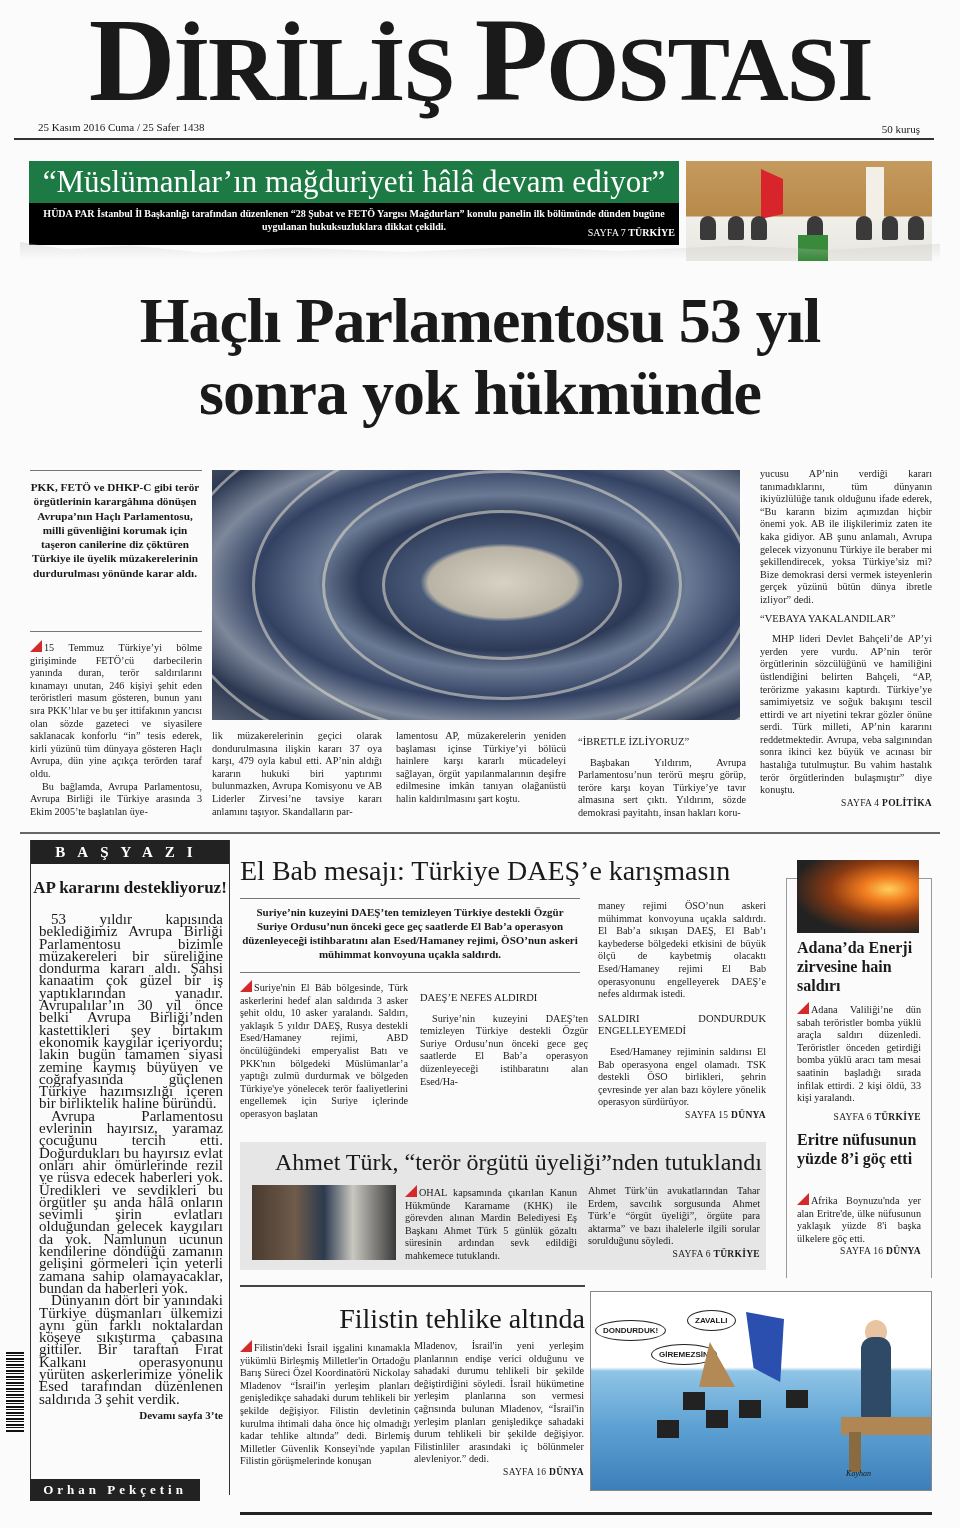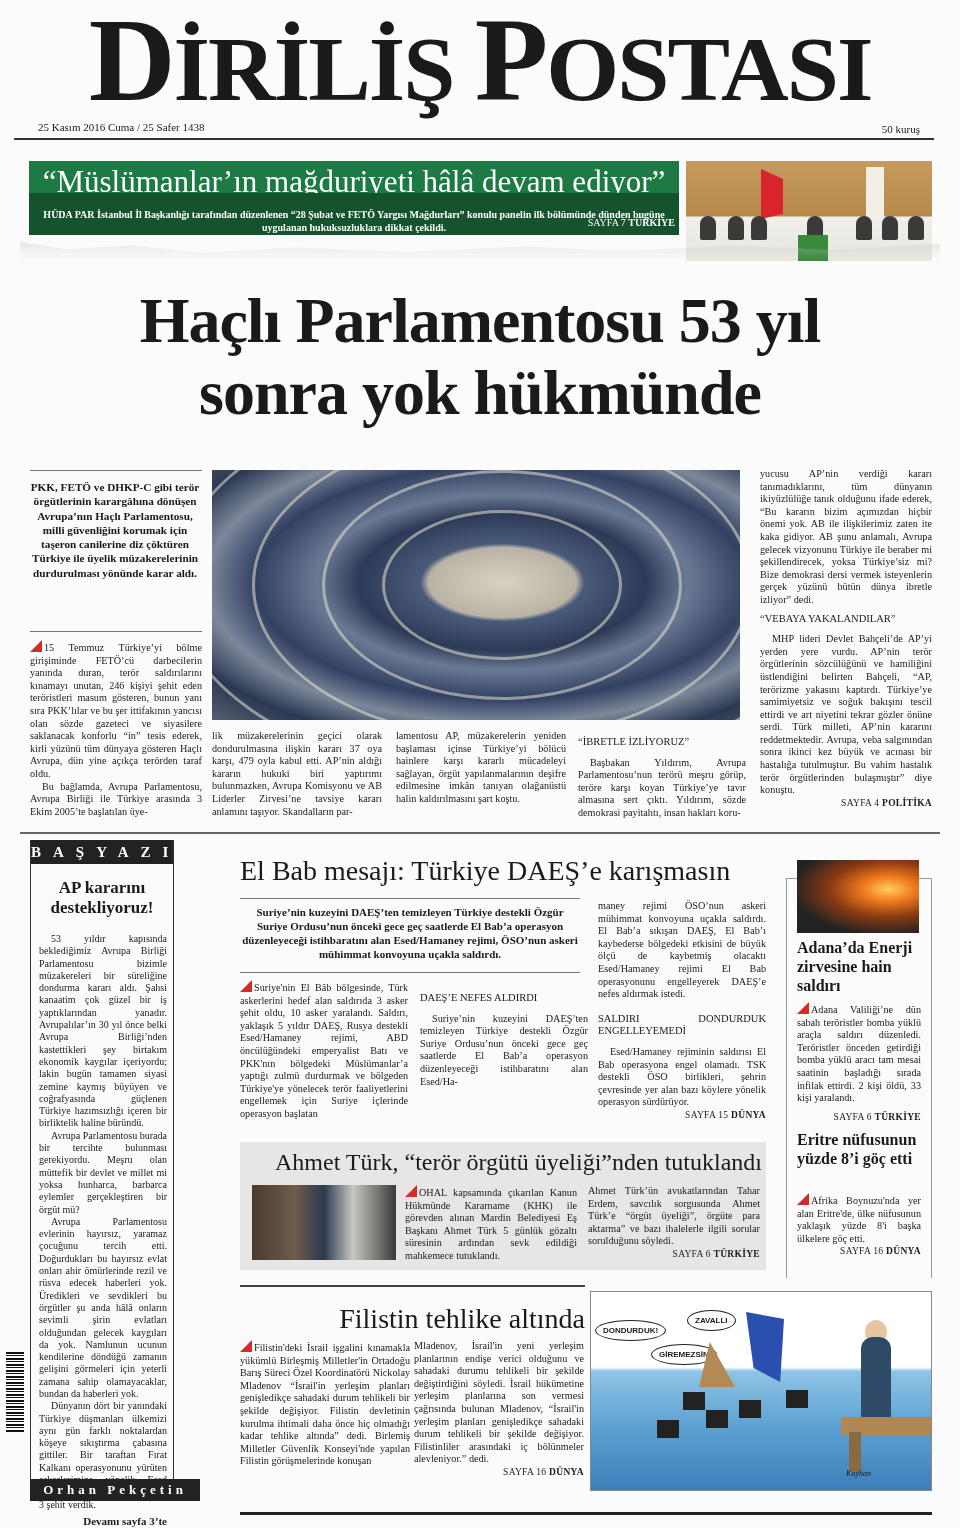--- a/index.html
+++ b/index.html
@@ -4,22 +4,22 @@
 <style>
   * { box-sizing: border-box; margin: 0; padding: 0; }
   body { width: 960px; height: 1528px; background: #fbfbfb; font-family: "Liberation Serif", serif; color: #1a1a1a; position: relative; overflow: hidden; }
   .abs { position: absolute; }
   .masthead { left: 30px; top: 6px; width: 900px; height: 110px; font-family: "Liberation Serif", serif; font-weight: bold; font-size: 118px; line-height: 110px; letter-spacing: -2px; text-align: center; transform: scaleX(1.02); }
   .masthead .small { font-size: 92px; }
   .dateline { left: 38px; top: 121px; font-size: 11px; }
   .price { right: 40px; top: 123px; font-size: 11px; }
   .rule-top { left: 14px; top: 138px; width: 920px; height: 2px; background: #333; }
   .banner { left: 29px; top: 161px; width: 650px; height: 81px; }
-  .banner-green { height: 32px; background: #1e7a44; color: #fff; font-size: 31px; text-align: center; line-height: 42px; }
-  .banner-brown { height: 42px; background: #14532d; color: #fff; font-size: 10px; font-weight: bold; text-align: center; padding-top: 15px; line-height: 13px; position: relative; }
+  .banner-green { height: 42px; background: #1e7a44; color: #fff; font-size: 31px; text-align: center; line-height: 42px; }
+  .banner-brown { height: 42px; background: #000000; color: #fff; font-size: 10px; font-weight: bold; text-align: center; padding-top: 4px; line-height: 13px; position: relative; }
   .banner-brown .sayfa { position: absolute; right: 4px; bottom: 6px; font-weight: normal; }
   .banner-brown .sayfa b { font-weight: bold; }
   .banner-photo { left: 686px; top: 161px; width: 246px; height: 100px; background: linear-gradient(180deg,#c59a5e 0%,#b88a4a 55%,#f0efea 56%,#e8e6e0 100%); overflow: hidden; }
   .banner-photo .flag-tr { position: absolute; left: 75px; top: 8px; width: 22px; height: 50px; background: #d8242b; clip-path: polygon(0 0,100% 20%,100% 90%,0 100%); }
   .banner-photo .flag-w { position: absolute; left: 180px; top: 6px; width: 18px; height: 52px; background: #f3efe6; }
   .banner-photo .logo { position: absolute; left: 112px; top: 74px; width: 30px; height: 26px; background: #3a8a3c; }
   .banner-photo .ppl { position: absolute; top: 55px; width: 16px; height: 24px; border-radius: 8px 8px 2px 2px; background: #3a3a3a; }
   .torn { left: 20px; top: 242px; width: 920px; height: 18px; background: linear-gradient(180deg, rgba(200,200,200,0.4), rgba(255,255,255,0)); clip-path: polygon(0 0,5% 40%,12% 20%,20% 60%,30% 30%,42% 55%,55% 25%,65% 50%,78% 20%,88% 45%,100% 10%,100% 100%,0 100%); }
   .headline { left: 0; top: 285px; width: 960px; text-align: center; font-weight: bold; font-size: 64px; line-height: 72px; letter-spacing: -1px; }
   .rule { height: 2px; background: #555; }
@@ -30,24 +30,24 @@
   .col-a { left: 30px; top: 640px; width: 172px; }
   .parliament { left: 212px; top: 470px; width: 528px; height: 250px; background: radial-gradient(ellipse at 55% 45%, #d8d2c4 0%, #b9b3a6 18%, #4a5b7a 20%, #2d3a57 35%, #6b7a94 45%, #324062 60%, #7d889b 72%, #2c3852 85%, #575f70 100%); overflow: hidden; }
   .parliament .ring { position: absolute; border: 3px solid rgba(230,225,210,0.55); border-radius: 50%; }
   .col-b { left: 212px; top: 730px; width: 170px; }
   .col-c { left: 396px; top: 730px; width: 170px; }
   .col-d { left: 578px; top: 730px; width: 168px; }
   .col-e { left: 760px; top: 468px; width: 172px; }
   .subhead { font-weight: normal; font-size: 10.5px; margin: 6px 0 8px 0; }
   .sayfa-ref { text-align: right; font-size: 9.5px; letter-spacing: 0.3px; }
   .sayfa-ref b { font-weight: bold; }
-  .editorial { left: 30px; top: 840px; width: 144px; height: 655px; border: 1px solid #333; border-top: none; border-bottom: none; }
+  .editorial { left: 30px; top: 840px; width: 200px; height: 655px; border: 1px solid #333; border-top: none; border-bottom: none; }
   .ed-head { height: 24px; background: #222; color: #fff; text-align: center; font-size: 15px; letter-spacing: 12px; line-height: 24px; font-weight: bold; }
   .ed-title { text-align: center; font-weight: bold; font-size: 17px; line-height: 20px; margin: 14px 0 10px; }
-  .ed-text { padding: 0 6px 0 8px; font-size: 10px; line-height: 12.3px; text-align: justify; margin-top: 15px; }
+  .ed-text { padding: 0 6px 0 8px; font-size: 15px; line-height: 12.3px; text-align: justify; margin-top: 15px; }
   .ed-more { text-align: right; font-weight: bold; font-size: 11px; padding: 4px 6px 0 0; }
   .ed-author { position: absolute; left: -1px; bottom: -6px; width: 170px; height: 22px; background: #222; color: #fff; text-align: center; font-weight: bold; font-size: 13px; letter-spacing: 4px; line-height: 22px; }
   .barcode { left: 6px; top: 1352px; width: 18px; height: 80px; background: repeating-linear-gradient(180deg,#111 0 2px,#fff 2px 3px,#111 3px 4px,#fff 4px 6px); }
   .elbab-title { left: 240px; top: 853px; width: 540px; font-size: 28px; line-height: 36px; }
   .elbab-lede { left: 240px; top: 905px; width: 340px; text-align: center; font-weight: bold; font-size: 11px; line-height: 14px; }
   .elbab-c1 { left: 240px; top: 980px; width: 168px; }
   .elbab-c2 { left: 420px; top: 980px; width: 168px; }
   .elbab-c3 { left: 598px; top: 900px; width: 168px; }
   .side-photo { left: 797px; top: 860px; width: 122px; height: 73px; background: radial-gradient(ellipse at 75% 40%, #ffcf5a 0%, #f07a1e 20%, #8a3a12 45%, #222 75%); }
   .side-box { left: 786px; top: 878px; width: 146px; height: 400px; border: 1px solid #999; border-bottom: none; }
@@ -139,21 +139,20 @@
   <div class="sayfa-ref"><span>SAYFA 4</span> <b>POLİTİKA</b></div>
 </div>
 
 <div class="abs rule" style="left:20px;top:832px;width:920px;height:2px;background:#666"></div>
 
 <div class="abs editorial">
   <div class="ed-head">BAŞYAZI</div>
   <div class="ed-title">AP kararını destekliyoruz!</div>
   <div class="ed-text">
     <p class="indent">53 yıldır kapısında beklediğimiz Avrupa Birliği Parlamentosu bizimle müzakereleri bir süreliğine dondurma kararı aldı. Şahsi kanaatim çok güzel bir iş yaptıklarından yanadır. Avrupalılar’ın 30 yıl önce belki Avrupa Birliği’nden kastettikleri şey birtakım ekonomik kaygılar içeriyordu; lakin bugün tamamen siyasi zemine kaymış büyüyen ve coğrafyasında güçlenen Türkiye hazımsızlığı içeren bir birliktelik haline büründü.</p>
-    <p class="indent">Avrupa Parlamentosu burada bir tercihte bulunması gerekiyordu. Meşru olan müttefik bir devlet ve millet mi yoksa hunharca, barbarca eylemler gerçekleştiren bir örgüt mü?</p>
     <p class="indent">Avrupa Parlamentosu evlerinin hayırsız, yaramaz çocuğunu tercih etti. Doğurdukları bu hayırsız evlat onları ahir ömürlerinde rezil ve rüsva edecek haberleri yok. Üredikleri ve sevdikleri bu örgütler şu anda hâlâ onların sevimli şirin evlatları olduğundan gelecek kaygıları da yok. Namlunun ucunun kendilerine döndüğü zamanın gelişini görmeleri için yeterli zamana sahip olamayacaklar, bundan da haberleri yok.</p>
     <p class="indent">Dünyanın dört bir yanındaki Türkiye düşmanları ülkemizi aynı gün farklı noktalardan köşeye sıkıştırma çabasına gittiler. Bir taraftan Fırat Kalkanı operasyonunu yürüten askerlerimize yönelik Esed tarafından düzenlenen saldırıda 3 şehit verdik.</p>
   </div>
   <div class="ed-more">Devamı sayfa 3’te</div>
   <div class="ed-author">Orhan Pekçetin</div>
 </div>
 <div class="abs barcode"></div>
 
 <div class="abs elbab-title">El Bab mesajı: Türkiye DAEŞ’e karışmasın</div>
 <div class="sep" style="left:240px;top:898px;width:340px"></div>

